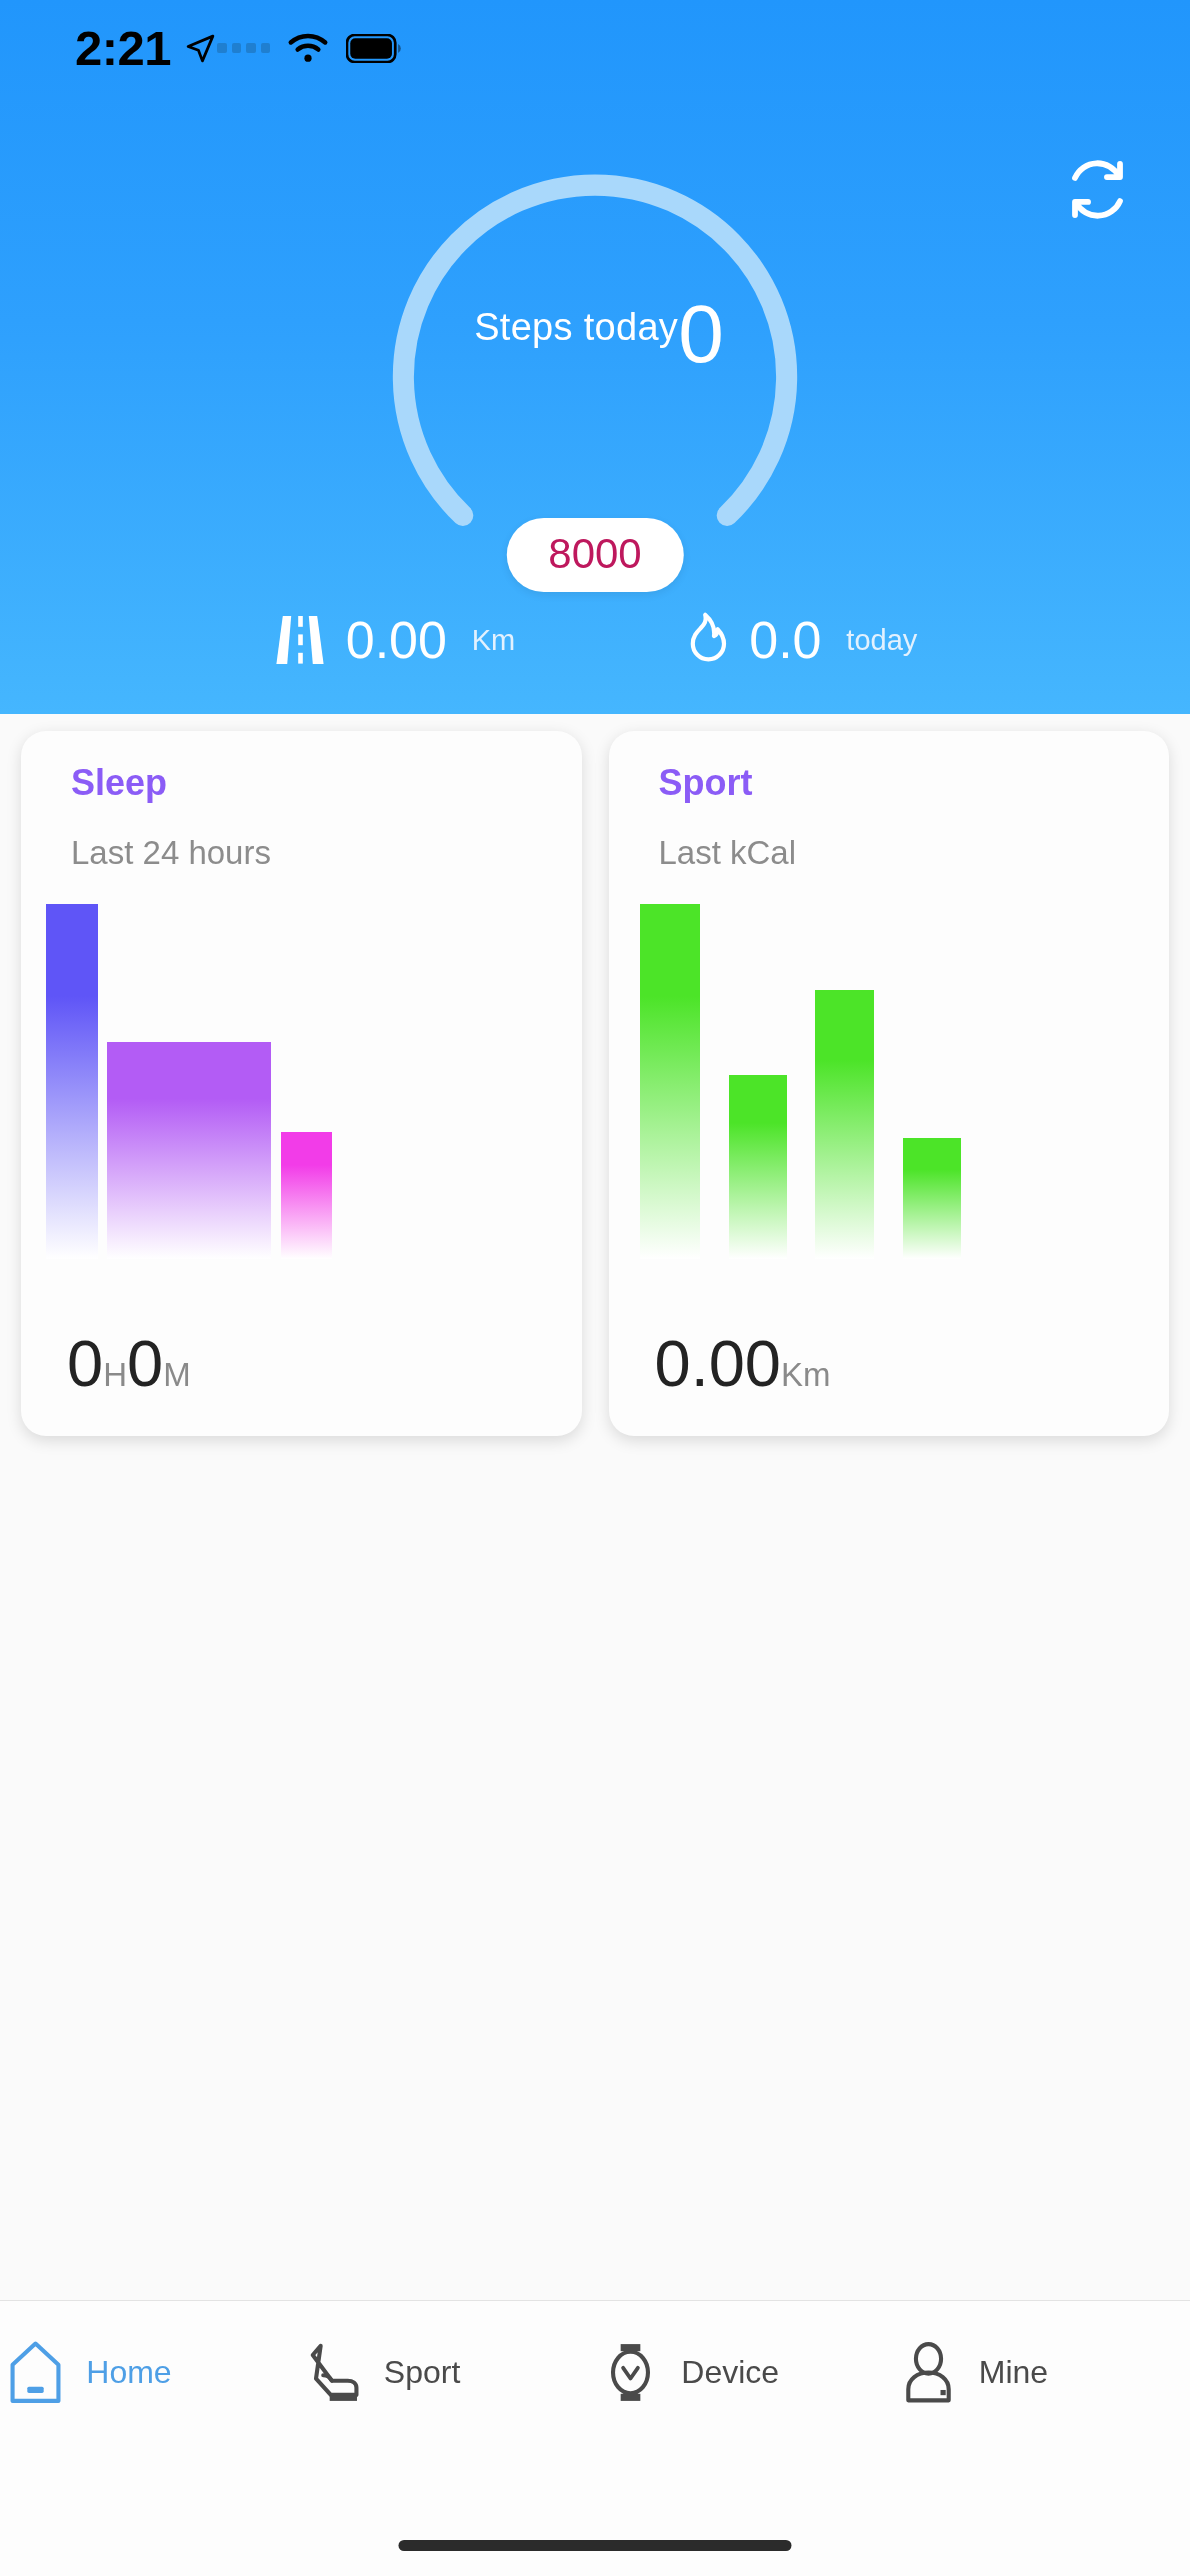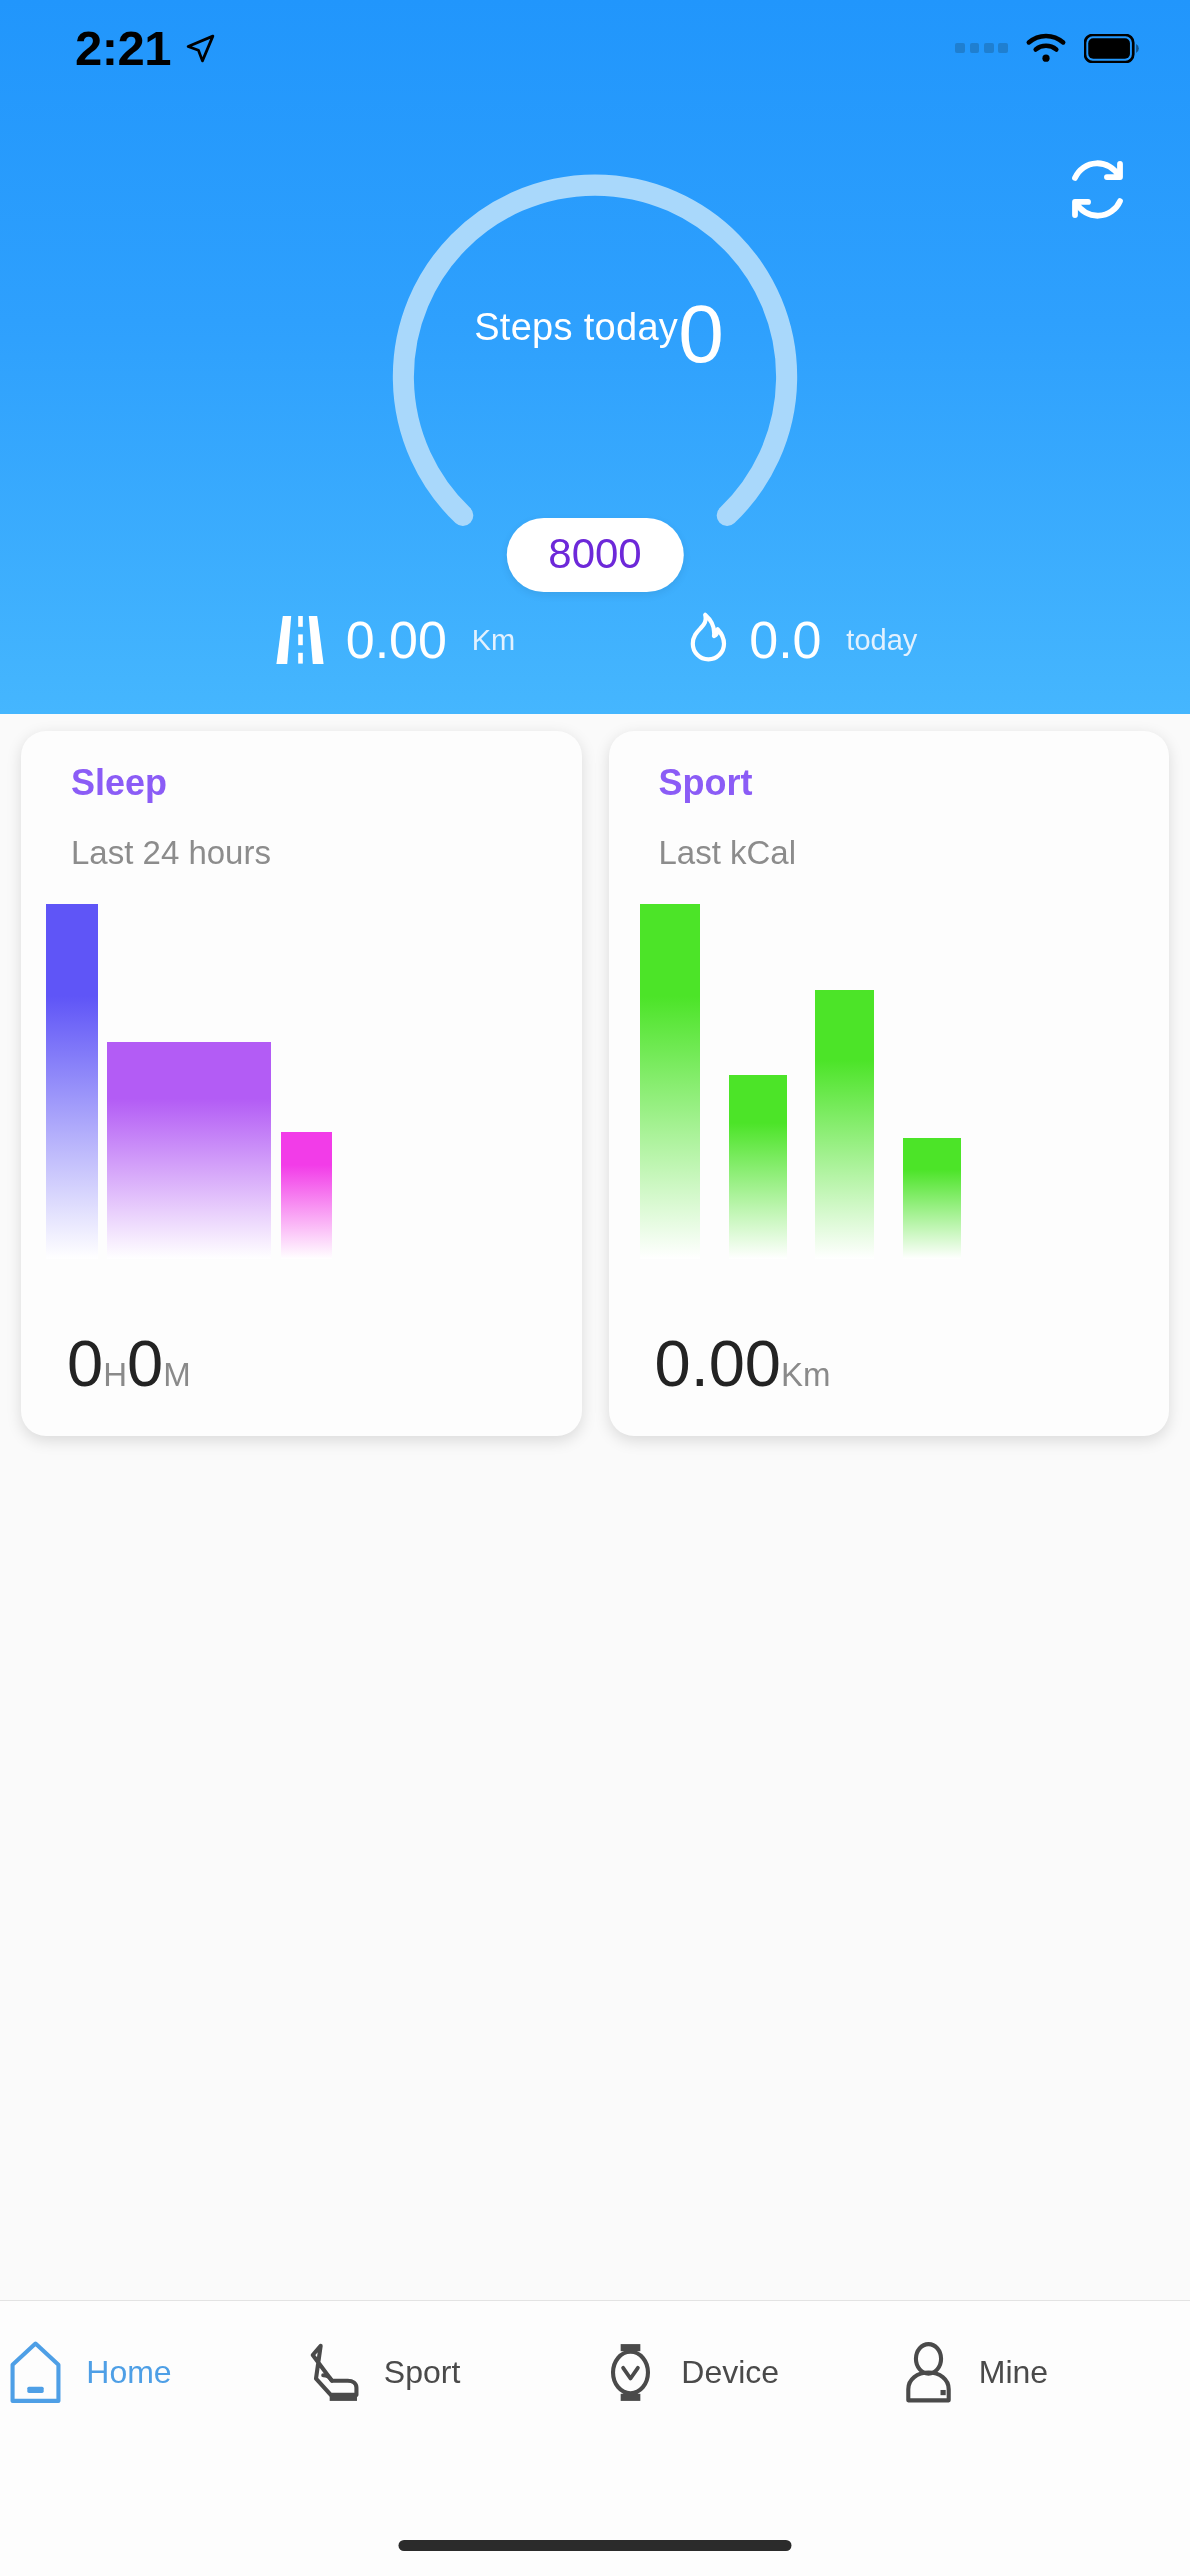--- a/index.html
+++ b/index.html
@@ -13,21 +13,21 @@
 
   
   .header {
     position:absolute; top:0; left:0; width:1190px; height:714px;
     background:linear-gradient(180deg,#2196FC 0%, #2EA0FD 45%, #45B6FE 100%);
     overflow:hidden;
   }
 
   .statusbar {
     position:absolute; top:0; left:0; width:1190px; height:96px;
-    display:flex; align-items:center; justify-content:space-between;
+    display:flex; align-items:center; 
     padding:0 50px 0 75px;
   }
   .sb-left { display:flex; align-items:center; gap:13.4px; }
   .sb-time { font-size:49px; font-weight:600; color:#000; letter-spacing:-0.5px; }
   .sb-right { display:flex; align-items:center; gap:17px; }
   .sig-dots { display:flex; gap:4.8px; align-items:flex-end; }
   .sig-dots i { display:block; width:9.6px; height:10.5px; background:#1f7fd0; border-radius:1.9px; }
 
   
   .refresh-btn {
@@ -43,21 +43,21 @@
     position:absolute; top:0; left:4px; width:100%; height:100%;
     display:flex; flex-direction:row; align-items:center; justify-content:center;
     padding-bottom:29px;
   }
   .steps-label { font-size:38px; color:#FFFFFF; font-weight:400; letter-spacing:0.3px; }
   .steps-value { font-size:82px; color:#FFFFFF; font-weight:400; margin-top:13.4px; line-height:1; }
 
   .goal-badge {
     position:absolute; left:50%; transform:translateX(-50%);
     bottom:-21px;
-    background:#FFFFFF; color:#6d28d9;
+    background:#FFFFFF; color:#be185d;
     font-size:42px; line-height:1;
     padding:15.3px 42px 17px; border-radius:957px;
     box-shadow:0 2.9px 8.6px rgba(0,0,0,.08);
     white-space:nowrap;
   }
 
   
   .hstats {
     position:absolute; left:0; bottom:46px; width:1190px;
     display:flex; align-items:center; justify-content:center;

